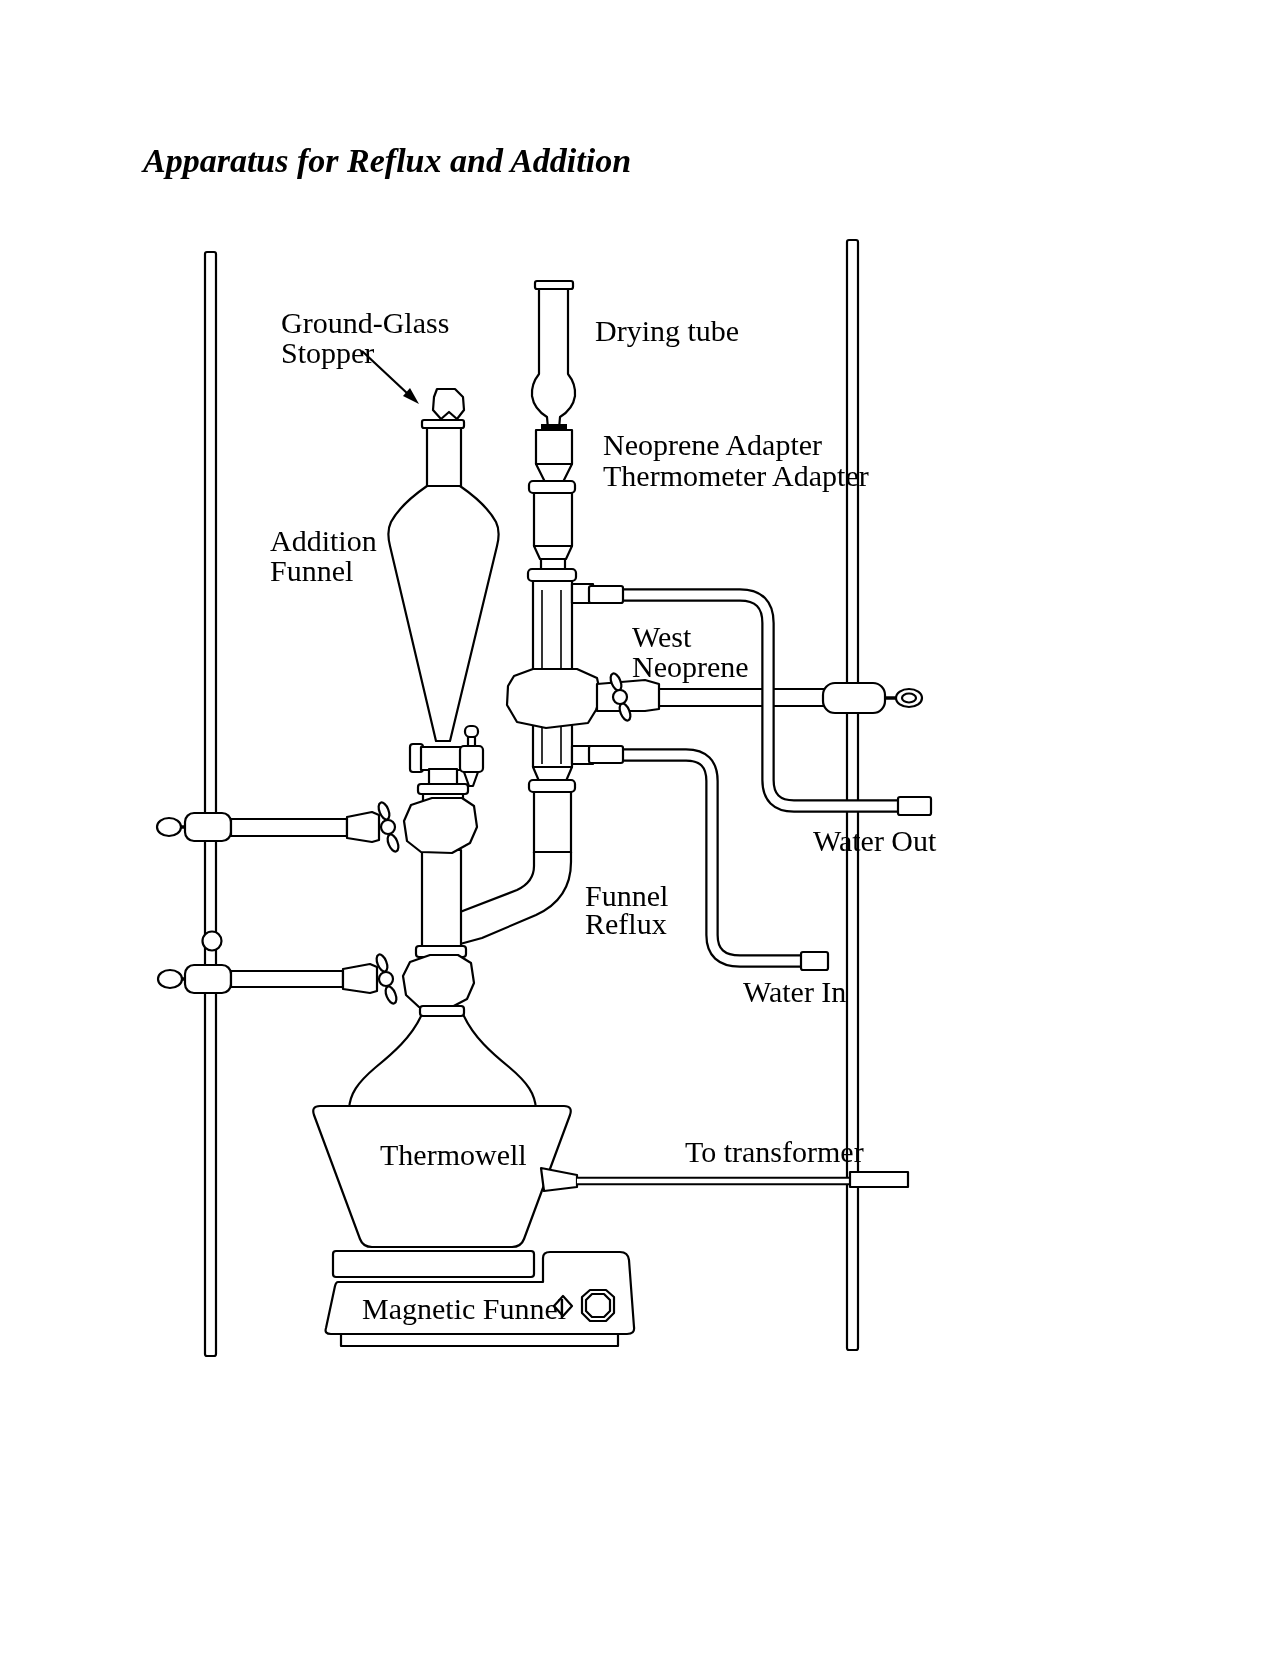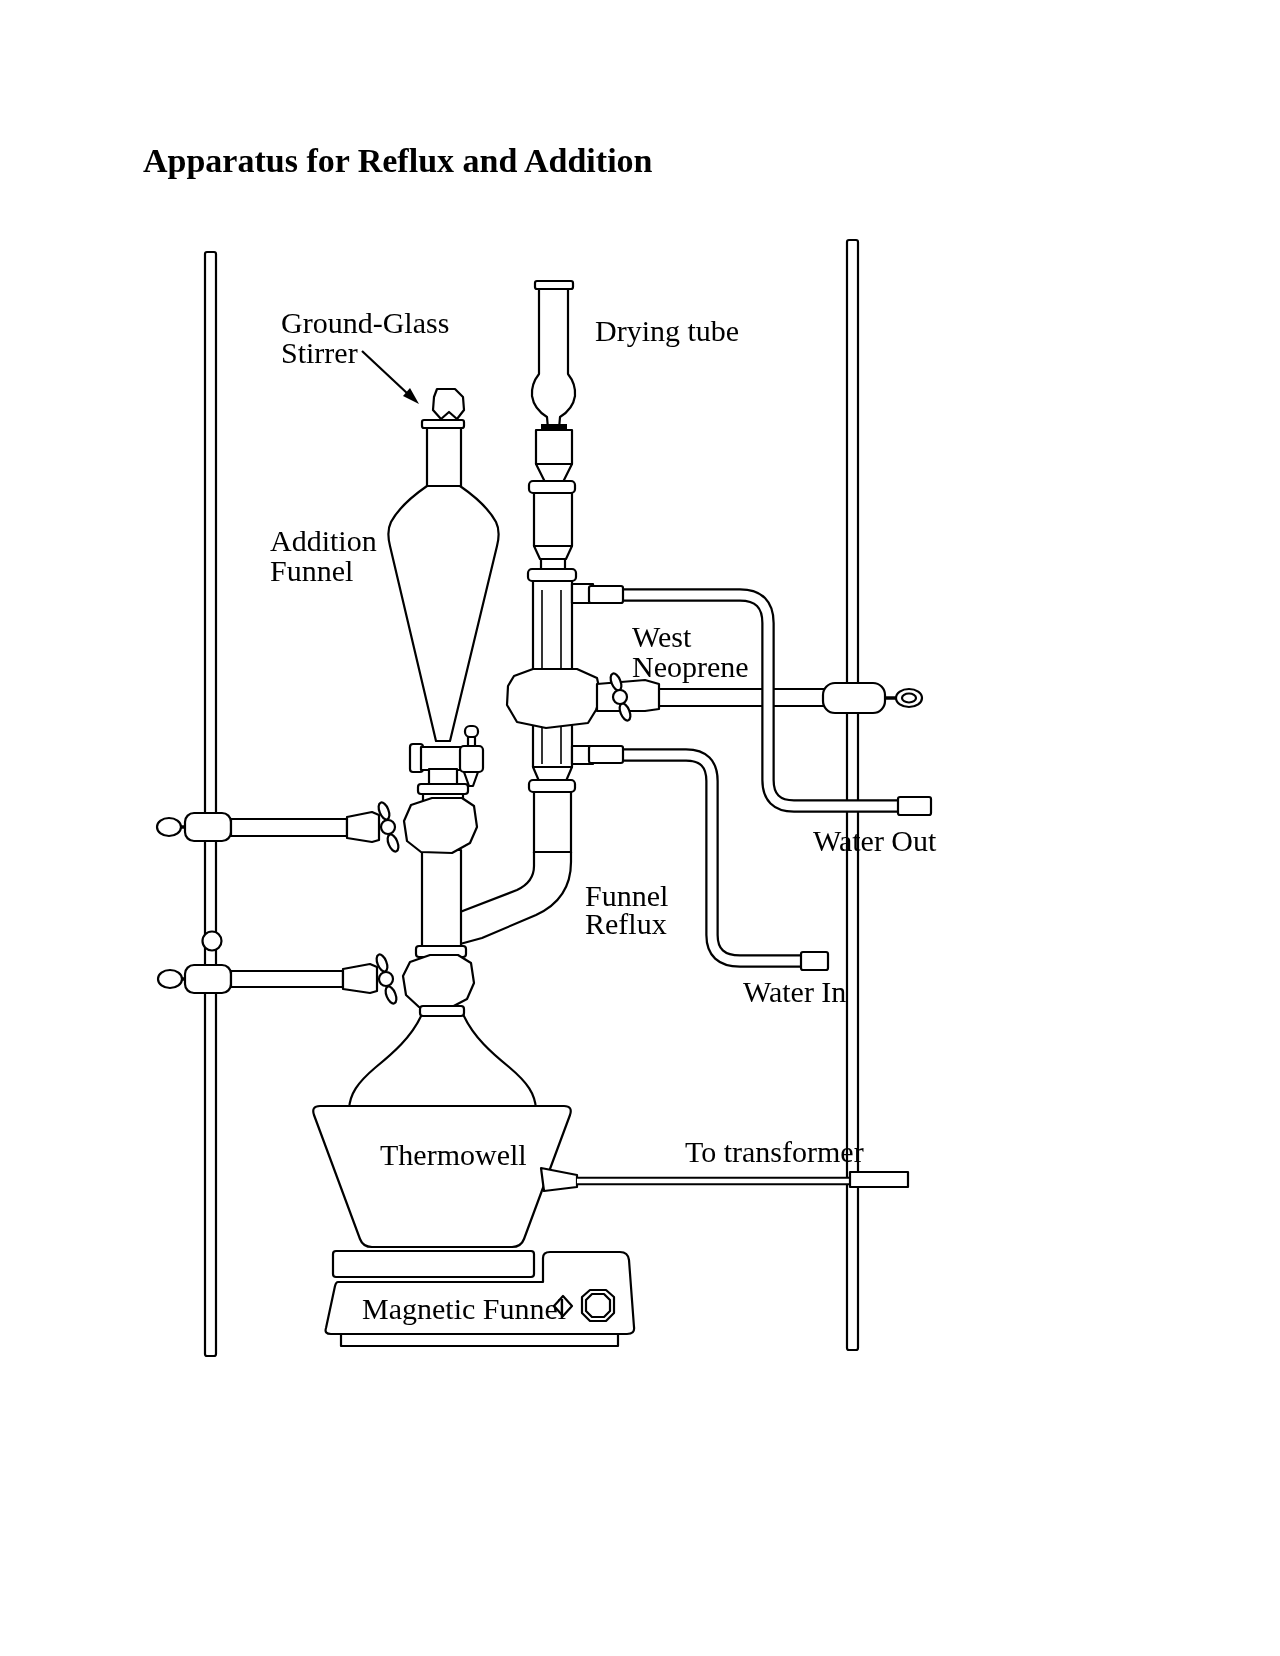--- a/index.html
+++ b/index.html
@@ -1,18 +1,18 @@
 <!DOCTYPE html>
 <html><head>
 <meta charset="utf-8">
 <style>
   html,body{margin:0;padding:0;background:#fff;}
   .stage{position:relative;width:1280px;height:1656px;background:#ffffff;overflow:hidden;
          font-family:"Liberation Serif",serif;color:#000;}
-  .title{position:absolute;left:143px;top:142px;font-size:34px;font-weight:bold;white-space:nowrap;}
+  .title{position:absolute;left:143px;top:142px;font-size:34px;font-weight:bold;white-space:nowrap;font-style:italic;}
   .lbl{position:absolute;font-size:30px;line-height:30px;white-space:nowrap;}
   .lbl.tight{line-height:28px;}
   svg{position:absolute;left:0;top:0;}
   .g{fill:#ffffff;stroke:#000000;stroke-width:2.2;stroke-linejoin:round;}
   .fill{fill:#000000;stroke:none;}
   .thin{fill:none;stroke:#000000;stroke-width:1.6;}
   .stem{stroke:#000000;stroke-width:3.5;}
   .tube-o{fill:none;stroke:#000000;stroke-width:13.5;}
   .tube-i{fill:none;stroke:#ffffff;stroke-width:9;}
   .cord-o{fill:none;stroke:#000000;stroke-width:8.5;}
@@ -167,25 +167,29 @@
     <g>
       <line class="g" x1="362" y1="351" x2="408" y2="394"></line>
       <polygon class="fill" points="419,404 403,396 410,388"></polygon>
     </g>
   </svg>
 
   <div class="title">Apparatus for Reflux and Addition</div>
 
   <div class="lbl" style="left:281px;top:308px">
     <div>Ground-Glass</div>
-    <div>Stirrer</div>
+    <div>Stopper</div>
   </div>
 
   <div class="lbl" style="left:595px;top:316px">Drying tube</div>
 
+  <div class="lbl" style="left:603px;top:429px;line-height:31px">
+    <div>Neoprene Adapter</div>
+    <div>Thermometer Adapter</div>
+  </div>
 
   <div class="lbl" style="left:270px;top:526px">
     <div>Addition</div>
     <div>Funnel</div>
   </div>
 
   <div class="lbl" style="left:632px;top:622px">
     <div>West</div>
     <div>Neoprene</div>
   </div>

